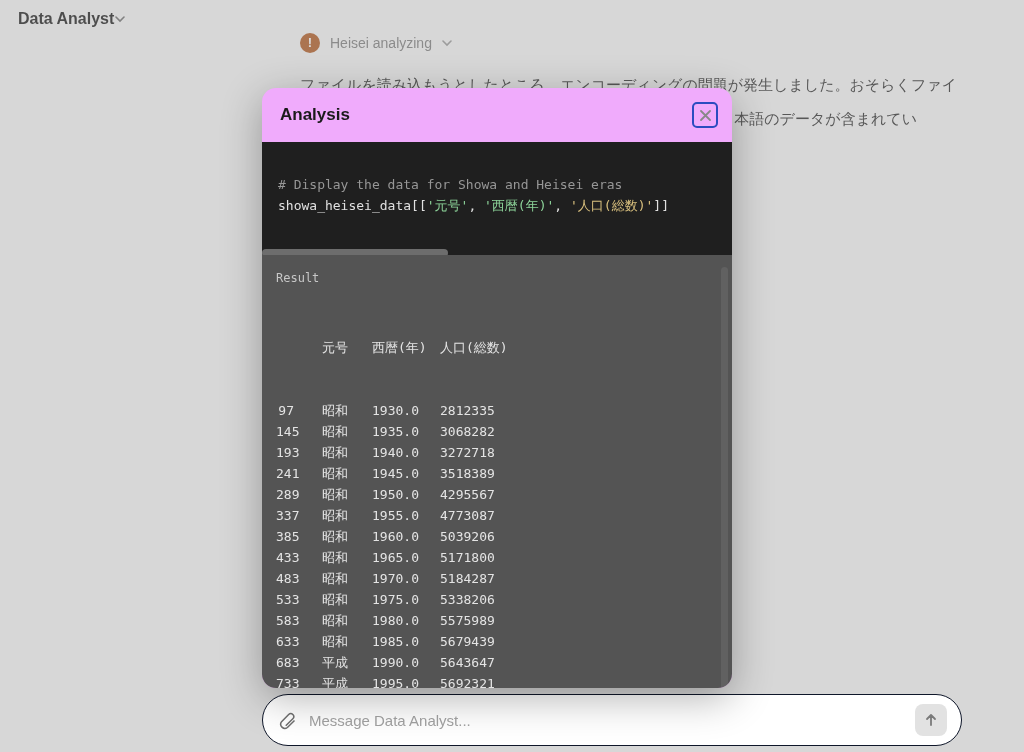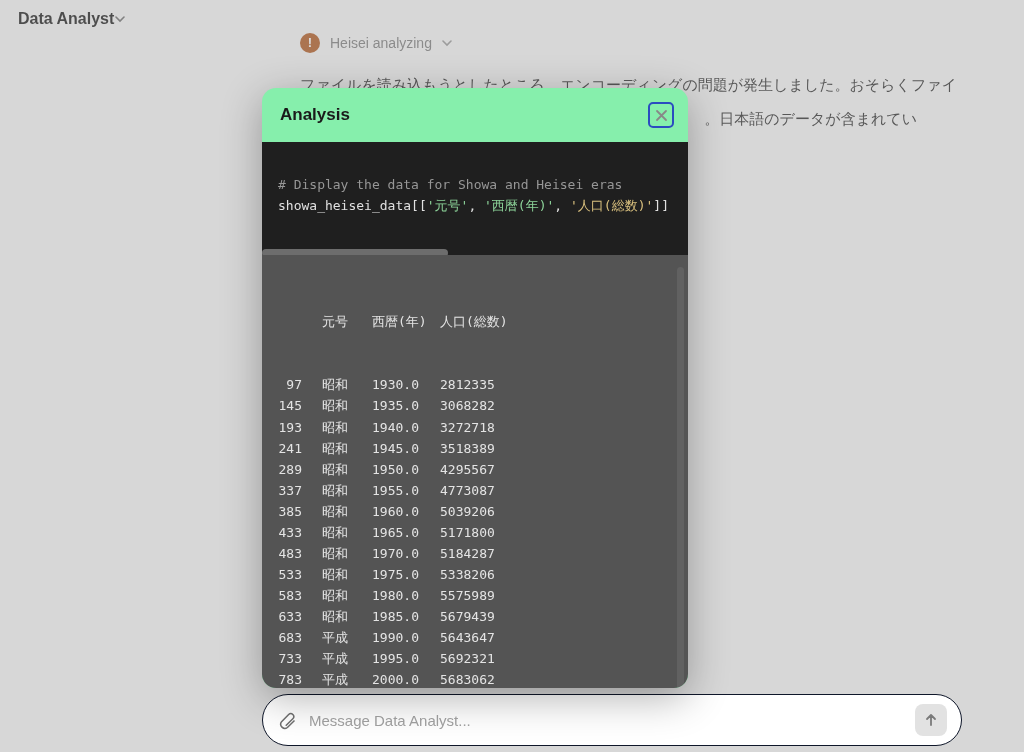--- a/index.html
+++ b/index.html
@@ -92,23 +92,23 @@
     inset: 0;
     background: rgba(160,160,160,0.38);
     pointer-events: none;
   }
 
   
   .modal {
     position: absolute;
     left: 262px;
     top: 88px;
-    width: 426px;
+    width: 470px;
     height: 600px;
-    background: #86efac;
+    background: #f0abfc;
     border-radius: 14px;
     box-shadow: 0 10px 40px rgba(0,0,0,0.3);
     display: flex;
     flex-direction: column;
     overflow: hidden;
   }
   .modal-header {
     height: 54px;
     display: flex;
     align-items: center;
@@ -149,21 +149,21 @@
     font-family: "SFMono-Regular", Consolas, monospace;
     font-size: 13px;
     line-height: 1.62;
     position: relative;
     overflow: hidden;
   }
   .result-label { color: #c7c7c7; font-size: 12px; margin-bottom: 6px; }
   .table-wrap { white-space: pre; }
   .thead-row { display: flex; }
   .tbody-row { display: flex; }
-  .col-idx   { width: 46px; text-align: right; padding-right: 20px; }
+  .col-idx   { width: 46px; text-align: right; padding-right: 28px; }
   .col-era   { width: 50px; text-align: left; }
   .col-year  { width: 68px; text-align: left; }
   .col-pop   { width: 90px; text-align: left; }
   .thead-row .col-idx { }
   .scroll-track {
     position: absolute;
     right: 4px;
     top: 12px;
     width: 7px;
     height: 430px;
@@ -262,20 +262,21 @@
 
   <div class="code-wrap">
     <div class="code-area">
 <span class="comment"># Display the data for Showa and Heisei eras</span>
 <span class="var"><span>showa_heisei_data[[</span><span class="str-g">'元号'</span>, <span class="str-g">'西暦(年)'</span>, <span class="str-y">'人口(総数)'</span><span>]]</span></span>
     </div>
     <div class="h-scroll" style="top:auto;bottom:-2px;left:0;"></div>
   </div>
 
   <div class="result-area">
+    <div class="result-label">Result</div>
     <div class="table-wrap">
       <div class="thead-row">
         <span class="col-idx"></span>
         <span class="col-era">元号</span>
         <span class="col-year">西暦(年)</span>
         <span class="col-pop">人口(総数)</span>
       </div>
       <div id="tbody"><div class="tbody-row"><span class="col-idx">97</span><span class="col-era">昭和</span><span class="col-year">1930.0</span><span class="col-pop">2812335</span></div><div class="tbody-row"><span class="col-idx">145</span><span class="col-era">昭和</span><span class="col-year">1935.0</span><span class="col-pop">3068282</span></div><div class="tbody-row"><span class="col-idx">193</span><span class="col-era">昭和</span><span class="col-year">1940.0</span><span class="col-pop">3272718</span></div><div class="tbody-row"><span class="col-idx">241</span><span class="col-era">昭和</span><span class="col-year">1945.0</span><span class="col-pop">3518389</span></div><div class="tbody-row"><span class="col-idx">289</span><span class="col-era">昭和</span><span class="col-year">1950.0</span><span class="col-pop">4295567</span></div><div class="tbody-row"><span class="col-idx">337</span><span class="col-era">昭和</span><span class="col-year">1955.0</span><span class="col-pop">4773087</span></div><div class="tbody-row"><span class="col-idx">385</span><span class="col-era">昭和</span><span class="col-year">1960.0</span><span class="col-pop">5039206</span></div><div class="tbody-row"><span class="col-idx">433</span><span class="col-era">昭和</span><span class="col-year">1965.0</span><span class="col-pop">5171800</span></div><div class="tbody-row"><span class="col-idx">483</span><span class="col-era">昭和</span><span class="col-year">1970.0</span><span class="col-pop">5184287</span></div><div class="tbody-row"><span class="col-idx">533</span><span class="col-era">昭和</span><span class="col-year">1975.0</span><span class="col-pop">5338206</span></div><div class="tbody-row"><span class="col-idx">583</span><span class="col-era">昭和</span><span class="col-year">1980.0</span><span class="col-pop">5575989</span></div><div class="tbody-row"><span class="col-idx">633</span><span class="col-era">昭和</span><span class="col-year">1985.0</span><span class="col-pop">5679439</span></div><div class="tbody-row"><span class="col-idx">683</span><span class="col-era">平成</span><span class="col-year">1990.0</span><span class="col-pop">5643647</span></div><div class="tbody-row"><span class="col-idx">733</span><span class="col-era">平成</span><span class="col-year">1995.0</span><span class="col-pop">5692321</span></div><div class="tbody-row"><span class="col-idx">783</span><span class="col-era">平成</span><span class="col-year">2000.0</span><span class="col-pop">5683062</span></div></div>
     </div>
     <div class="scroll-track"></div>

